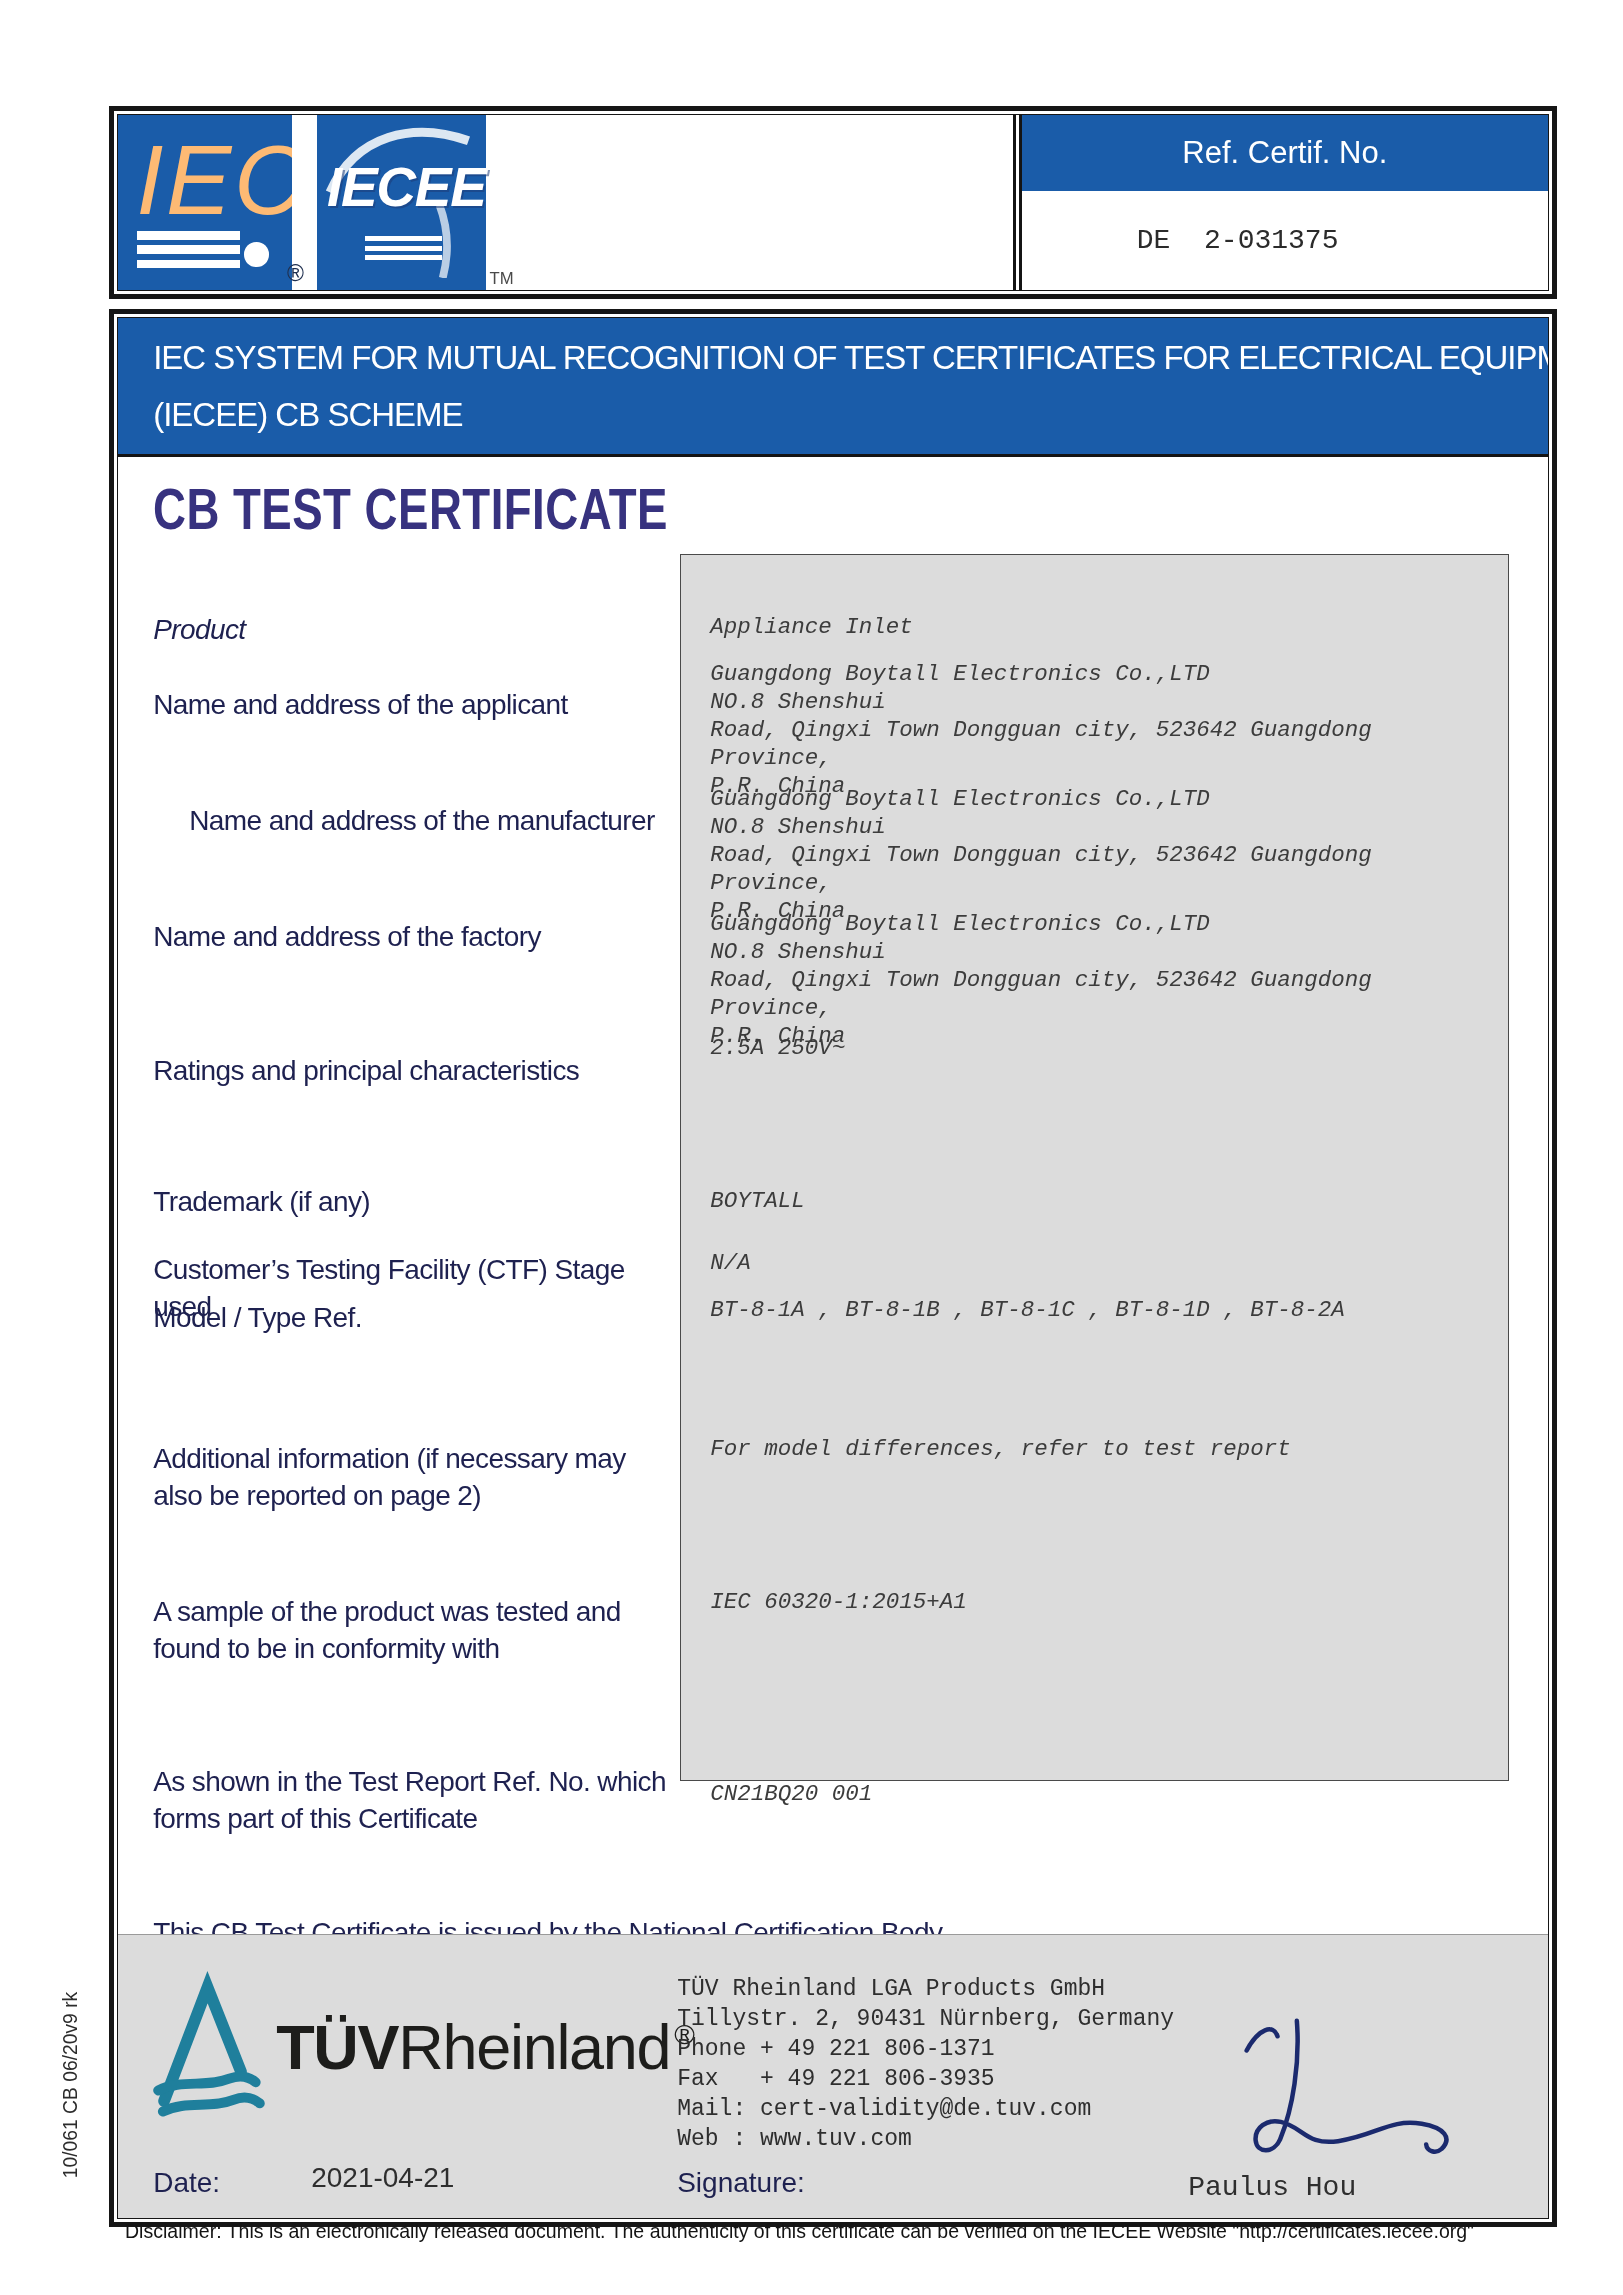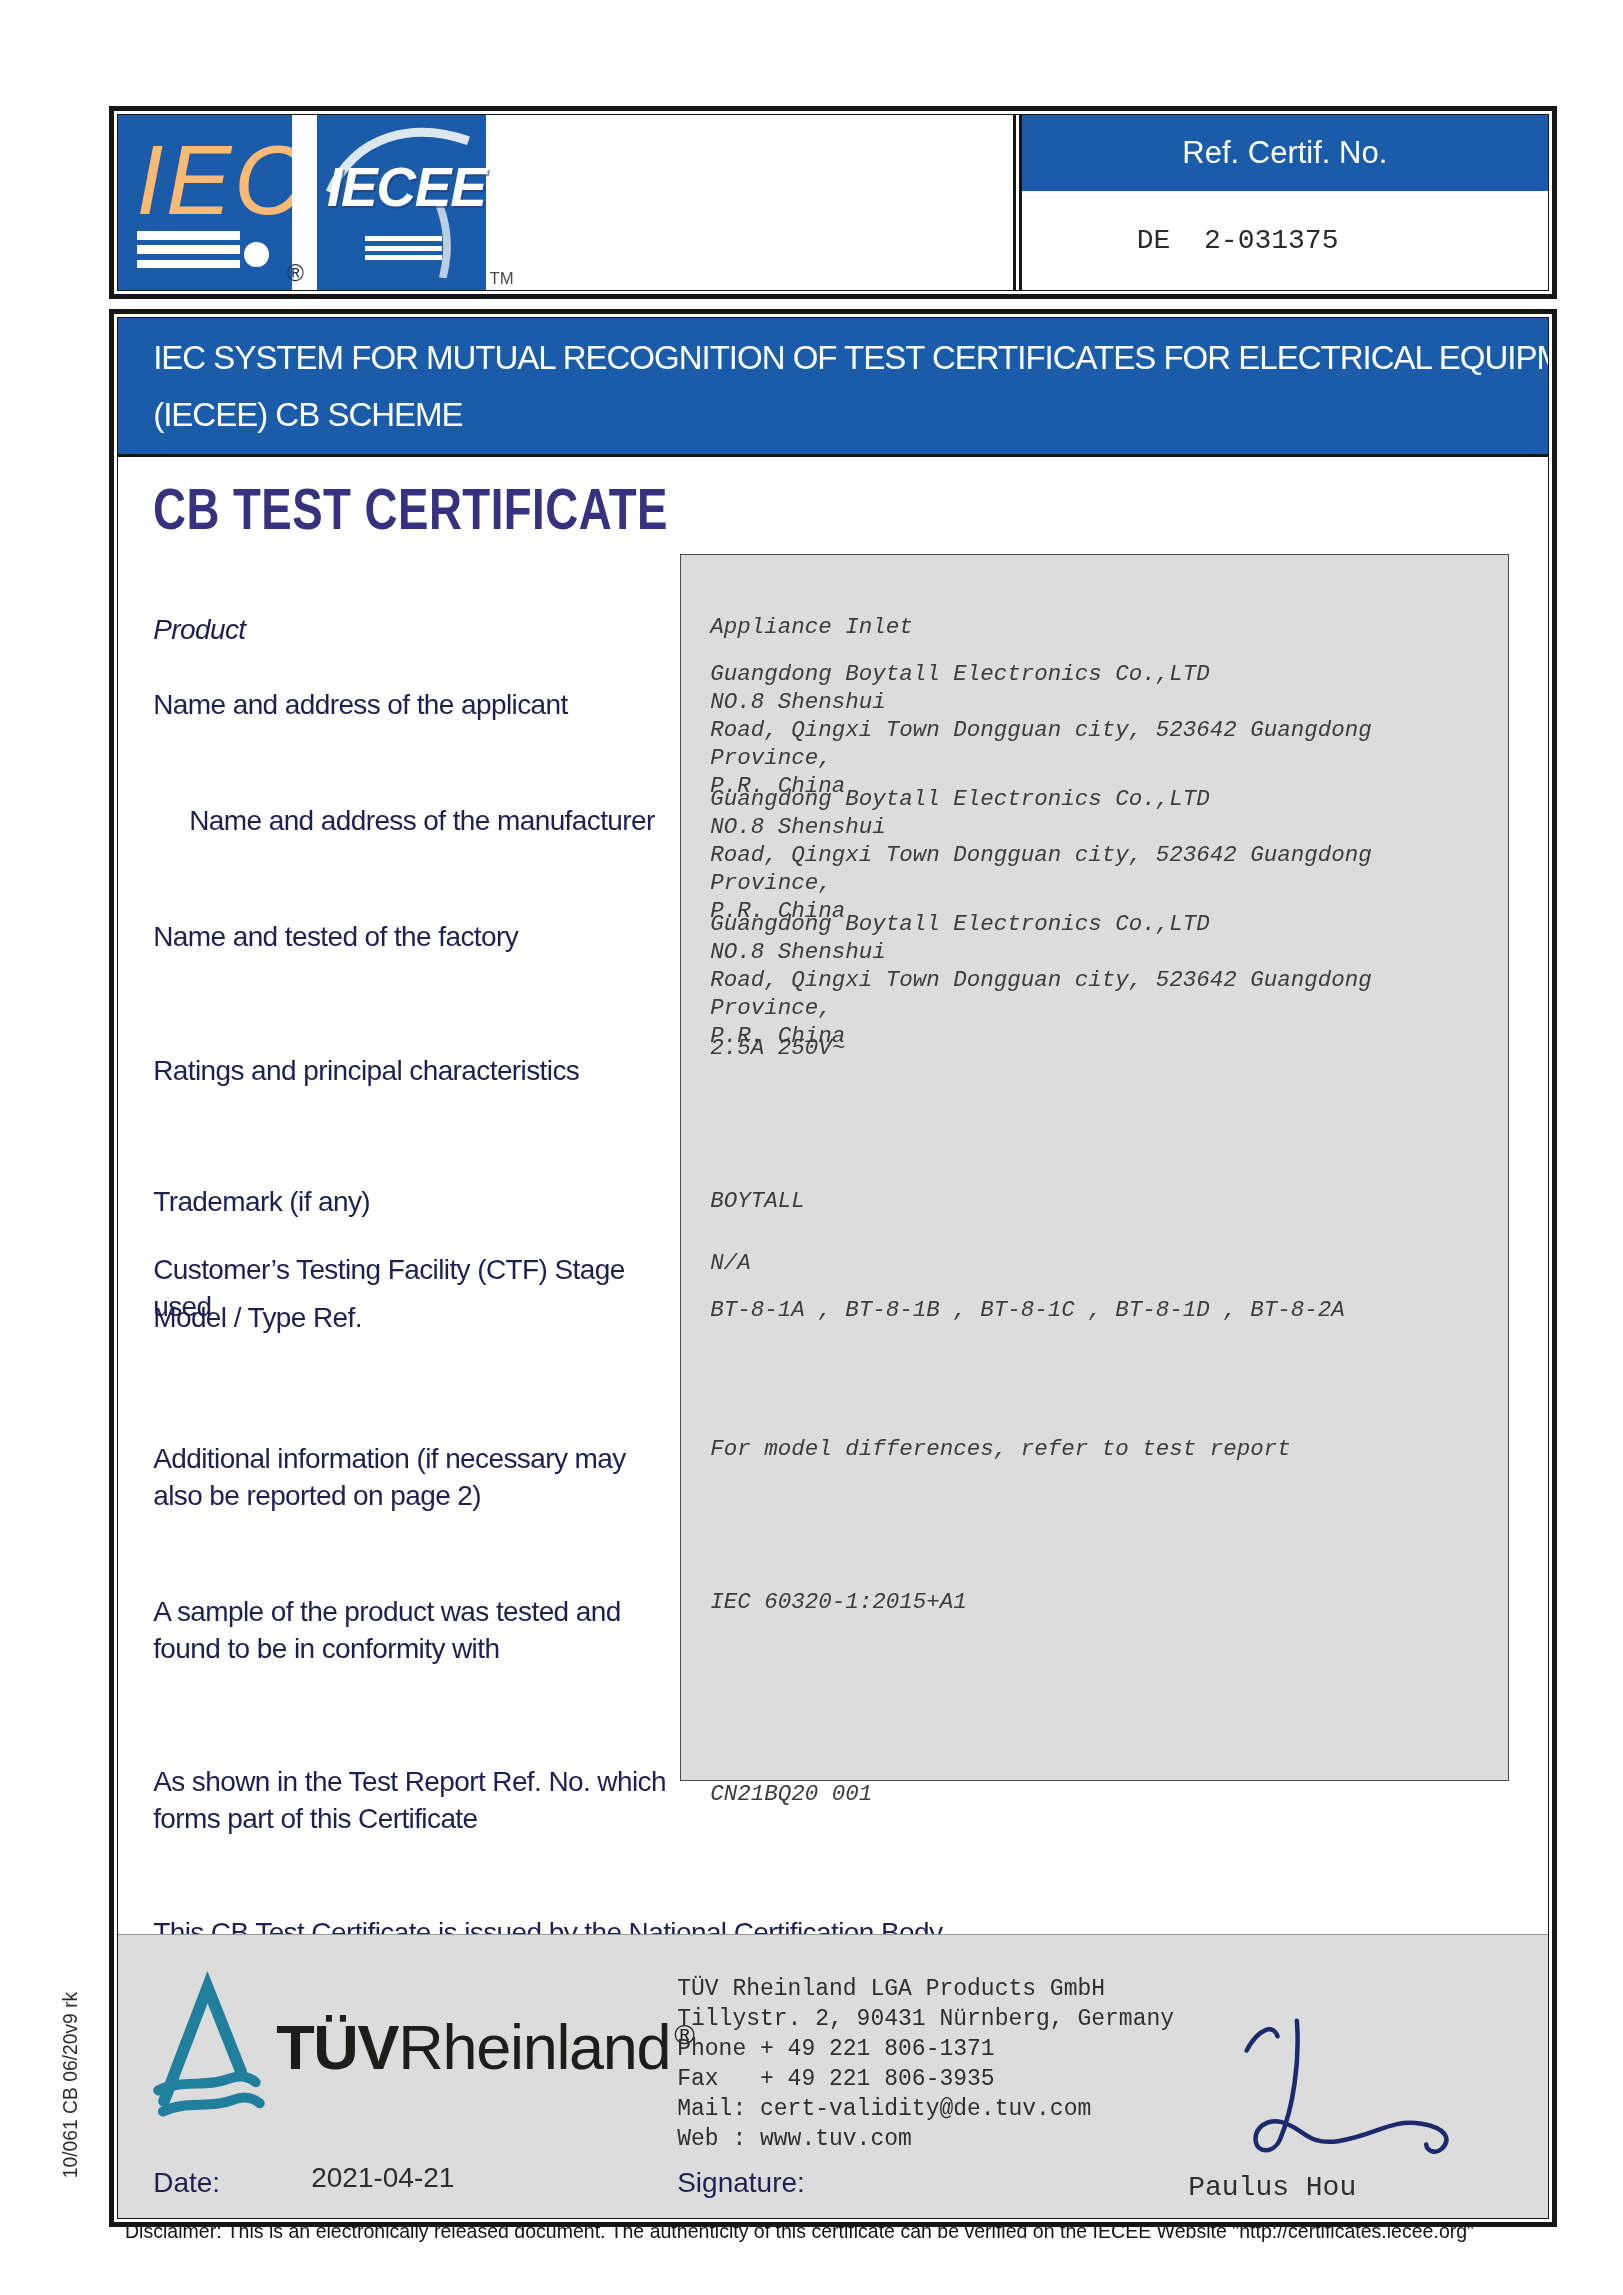--- a/index.html
+++ b/index.html
@@ -108,21 +108,21 @@
       <div>(IECEE) CB SCHEME</div>
     </div>
 
     <div class="cert-title">CB TEST CERTIFICATE</div>
 
     <div class="values-panel"></div>
 
     <div class="field-label" style="top:293px;font-style:italic;">Product</div>
     <div class="field-label" style="top:368px;">Name and address of the applicant</div>
     <div class="field-label" style="top:484px;margin-left:36px;">Name and address of the manufacturer</div>
-    <div class="field-label" style="top:600px;">Name and tested of the factory</div>
+    <div class="field-label" style="top:600px;">Name and address of the factory</div>
     <div class="field-label" style="top:734px;">Ratings and principal characteristics</div>
     <div class="field-label" style="top:865px;">Trademark (if any)</div>
     <div class="field-label" style="top:933px;">Customer’s Testing Facility (CTF) Stage used</div>
     <div class="field-label" style="top:981px;">Model / Type Ref.</div>
     <div class="field-label" style="top:1122px;">Additional information (if necessary may
 also be reported on page 2)</div>
     <div class="field-label" style="top:1275px;">A sample of the product was tested and
 found to be in conformity with</div>
     <div class="field-label" style="top:1445px;">As shown in the Test Report Ref. No. which
 forms part of this Certificate</div>

